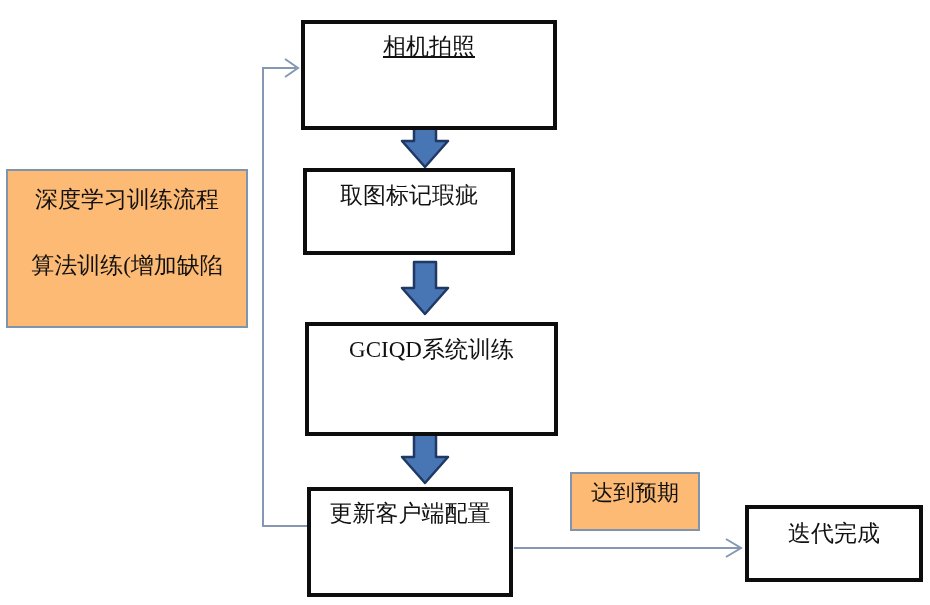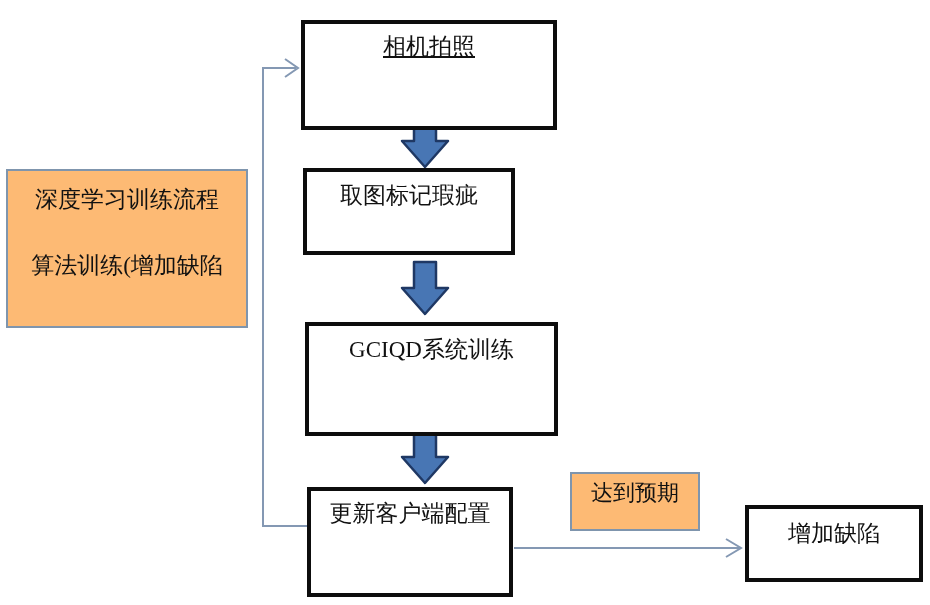--- a/index.html
+++ b/index.html
@@ -89,21 +89,21 @@
 
   <div class="process-box" style="left:305px; top:322px; width:253px; height:114px; padding-top:7px;">
     <span class="label-line">GCIQD系统训练</span>
   </div>
 
   <div class="process-box" style="left:307px; top:487px; width:206px; height:110px; padding-top:6px;">
     <span class="label-line">更新客户端配置</span>
   </div>
 
   <div class="process-box" style="left:745px; top:505px; width:178px; height:77px; padding-top:8px;">
-    <span class="label-line">增加缺陷</span>
+    <span class="label-line">迭代完成</span>
   </div>
 
   <div class="light-box" style="left:6px; top:169px; width:242px; height:159px; padding-top:12px;">
     <span class="label-line">深度学习训练流程</span>
     <span class="label-line">&nbsp;</span>
     <span class="label-line">算法训练(增加缺陷</span>
   </div>
 
   <div class="light-box" style="left:570px; top:472px; width:130px; height:59px; padding-top:5px; font-size:22px; line-height:28px;">
     <span class="label-line">达到预期</span>

